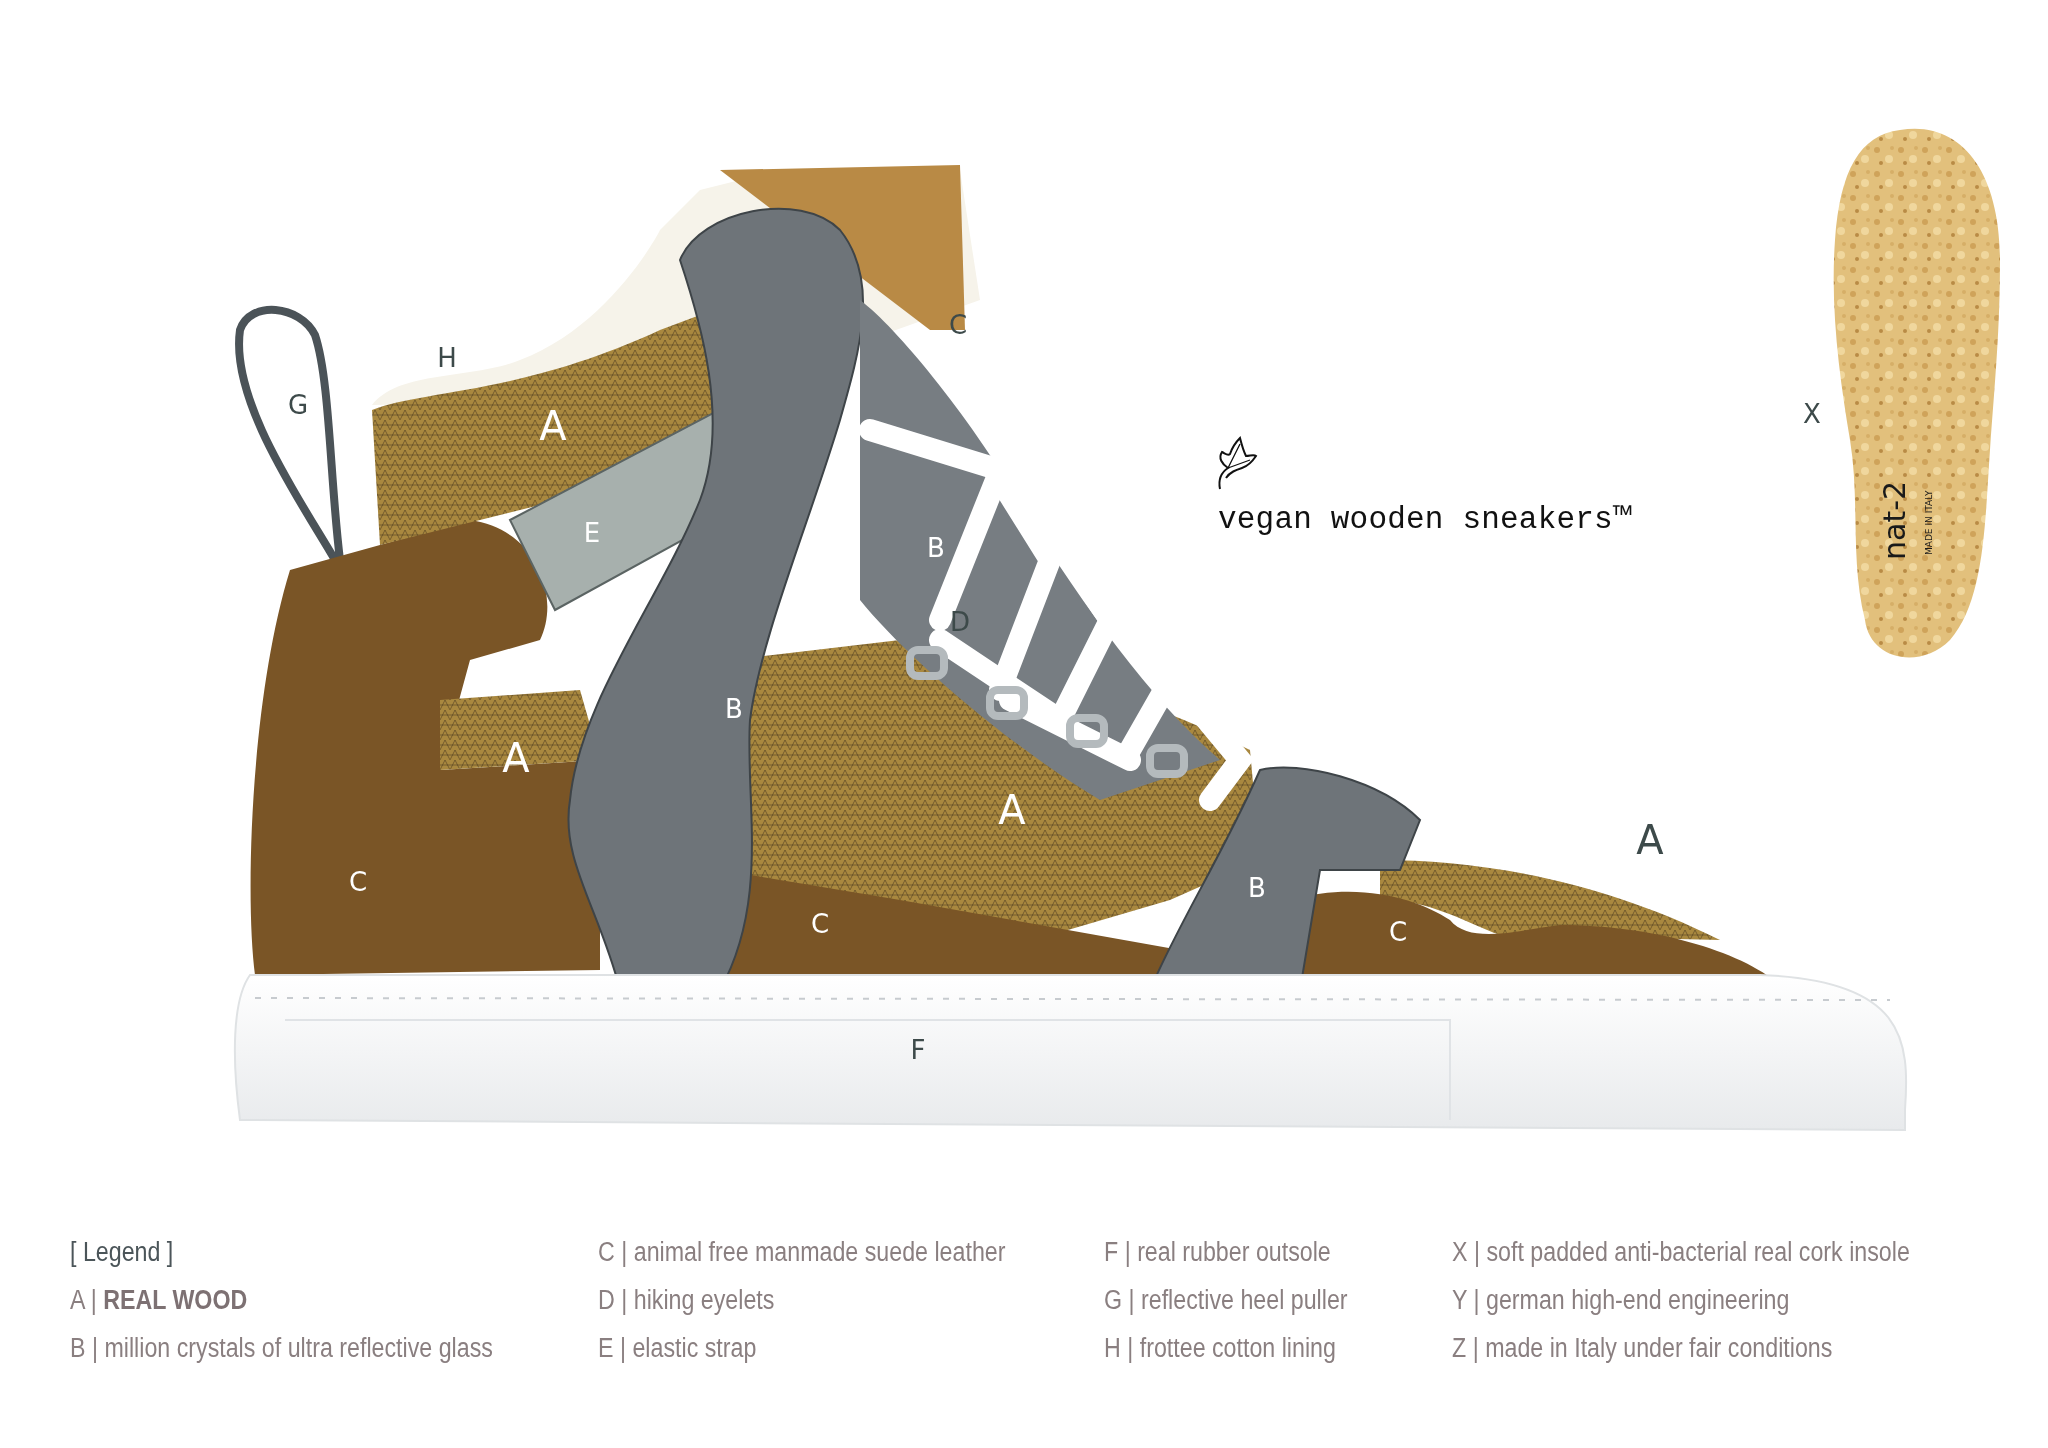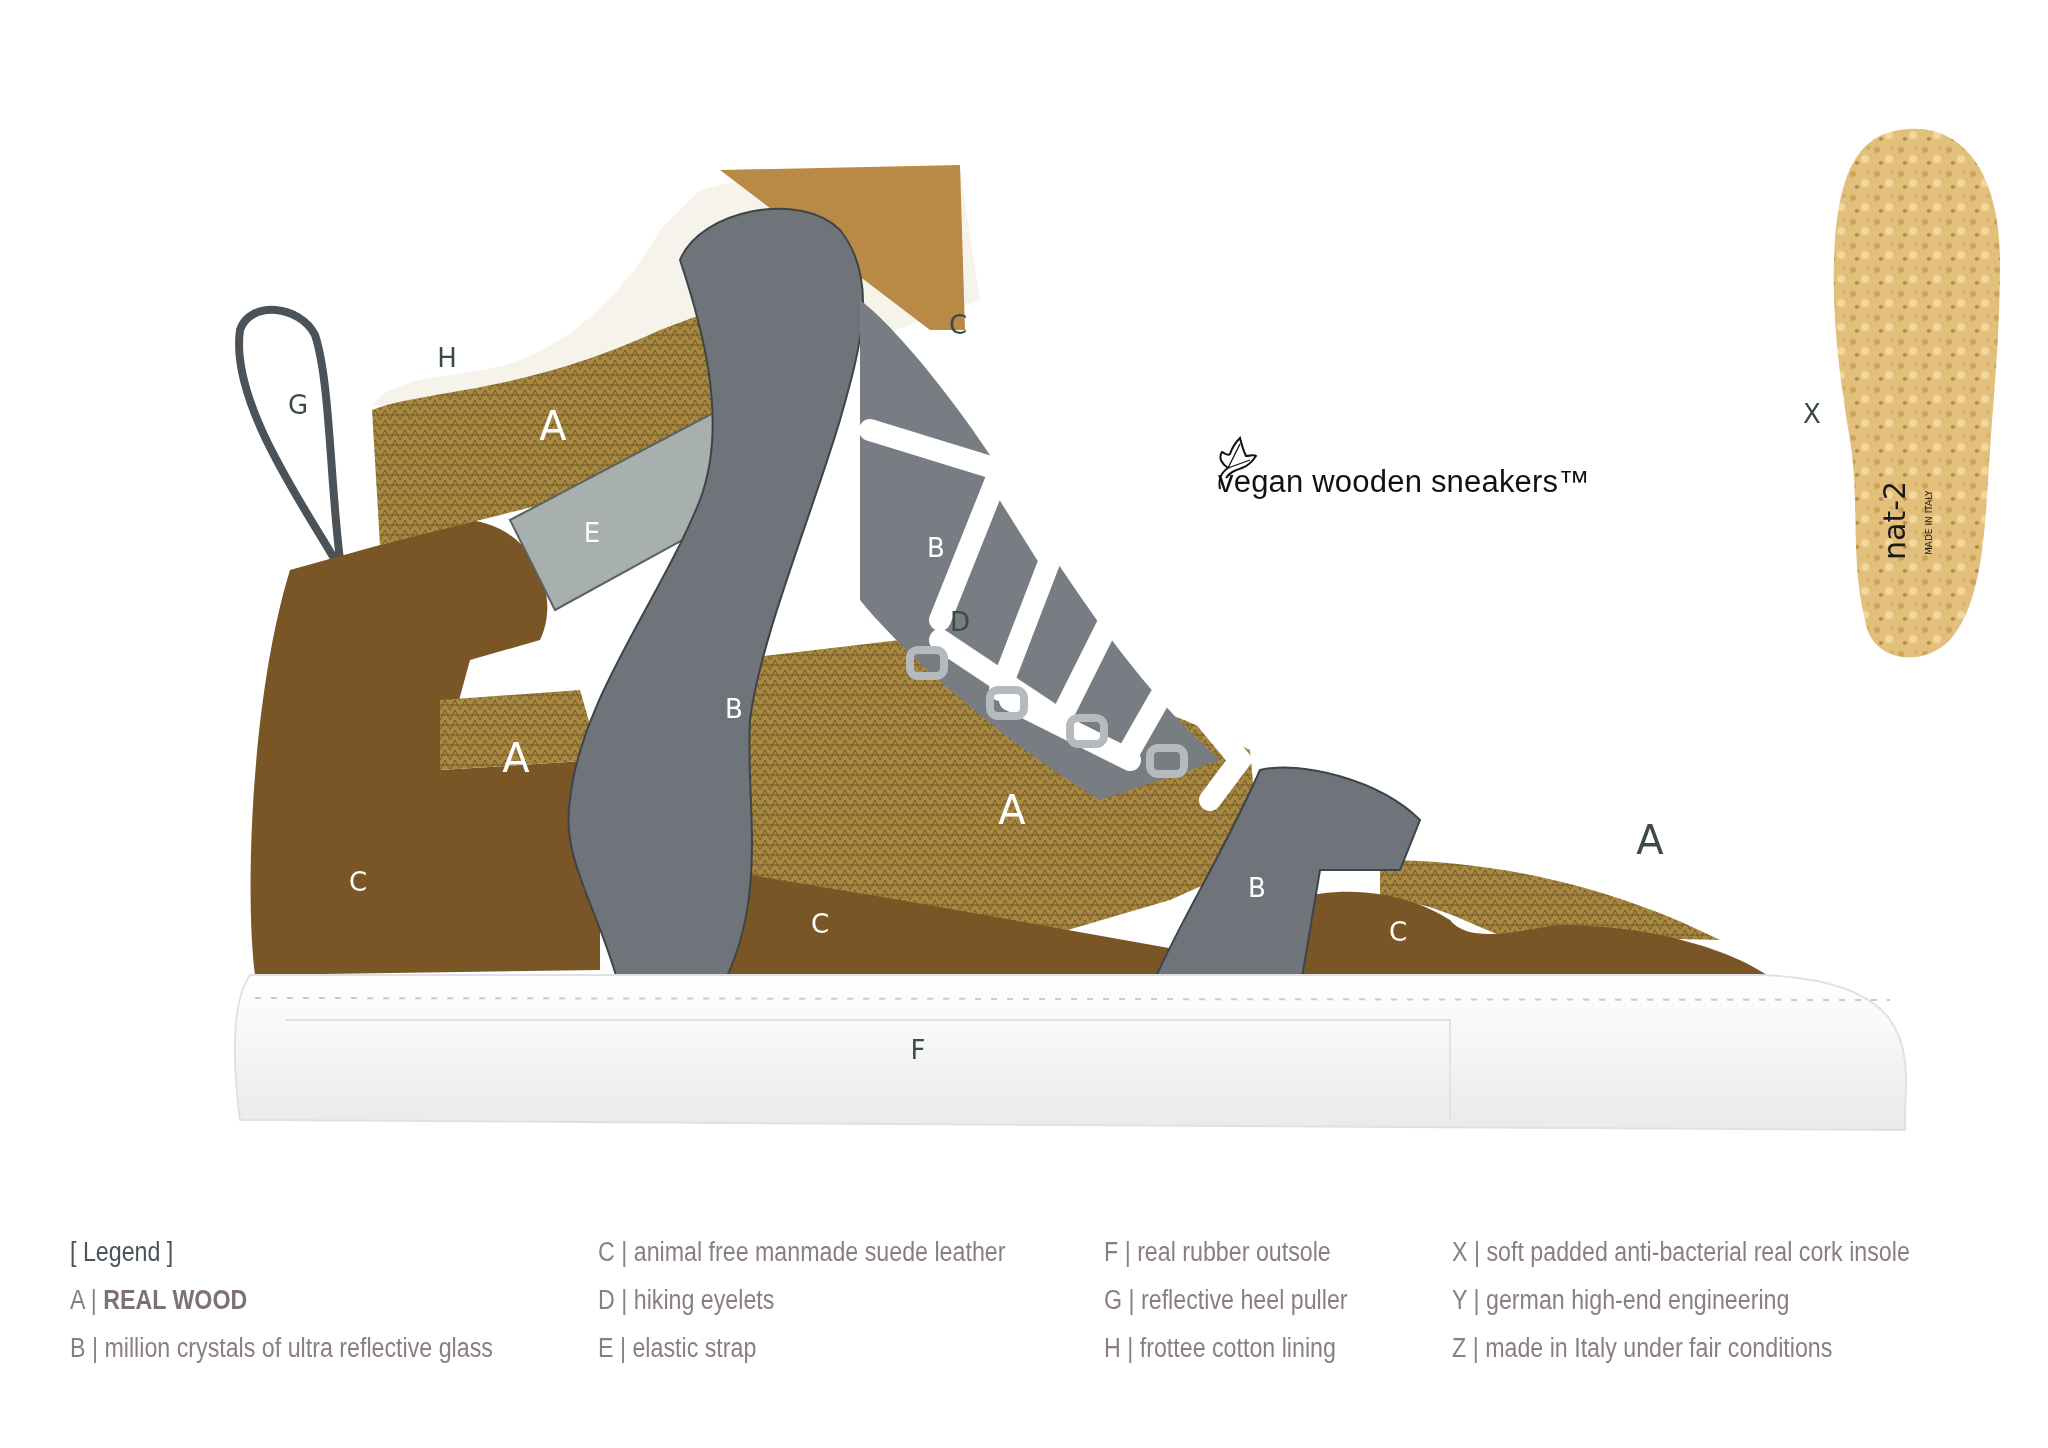--- a/index.html
+++ b/index.html
@@ -3,21 +3,21 @@
 <meta charset="utf-8">
 <style>
   html, body { margin:0; padding:0; background:#ffffff; }
   body { width:2048px; height:1448px; position:relative; overflow:hidden; font-family:"Liberation Sans", sans-serif; }
   .stage { position:absolute; left:0; top:0; width:2048px; height:1448px; }
   .shoe-svg { position:absolute; left:0; top:0; }
   .lbl { position:absolute; font-family:"DejaVu Sans", sans-serif; font-size:26px; line-height:1; transform:translate(-50%,-50%); }
   .lbl.white { color:#ffffff; }
   .lbl.dark { color:#3d4a4a; }
   .lbl.bigA { font-size:40px; }
-  .brand { position:absolute; left:1218px; top:464px; font-family:Liberation Sans, sans-serif; font-size:31px; color:#111; letter-spacing:0.2px; }
+  .brand { position:absolute; left:1218px; top:502px; font-family:Liberation Mono, monospace; font-size:31px; color:#111; letter-spacing:0.2px; }
   .leaf { position:absolute; left:1212px; top:434px; }
   .legend { position:absolute; top:1228px; font-family:"Liberation Sans", sans-serif; font-size:27px; color:#8a7f80; transform:scaleX(0.86); transform-origin:left top; }
   .legend .row { height:48px; line-height:48px; white-space:nowrap; }
   .legend .head { color:#4b5559; }
   .legend .strong { font-weight:bold; color:#7d7173; }
 </style>
 </head>
 <body>
 
 <div class="stage">

